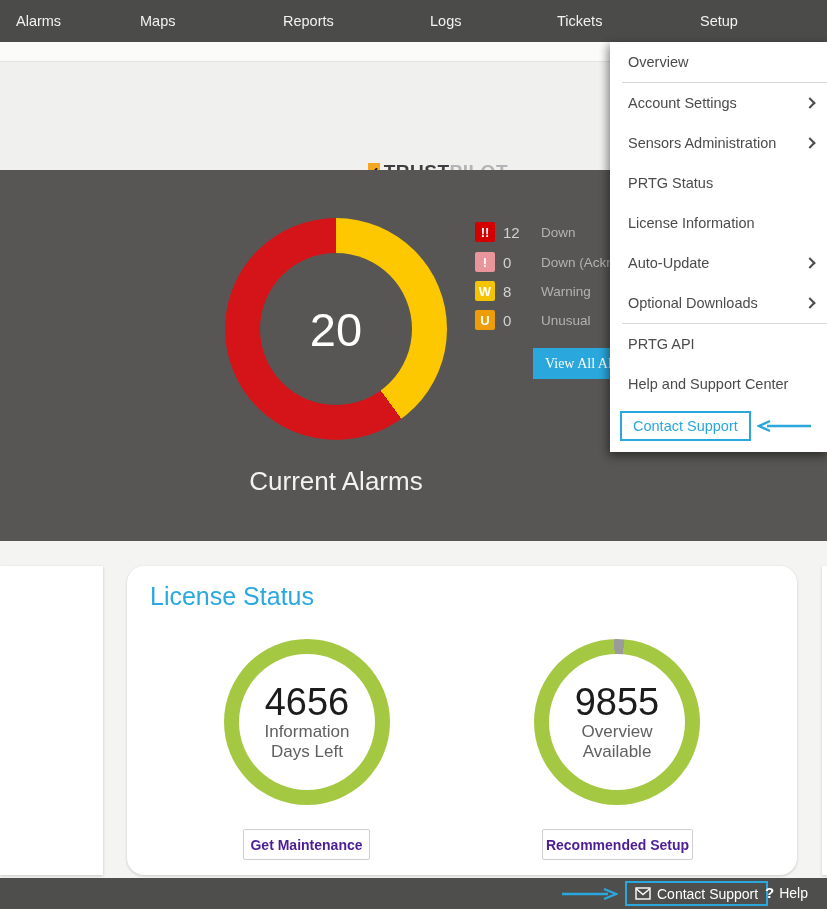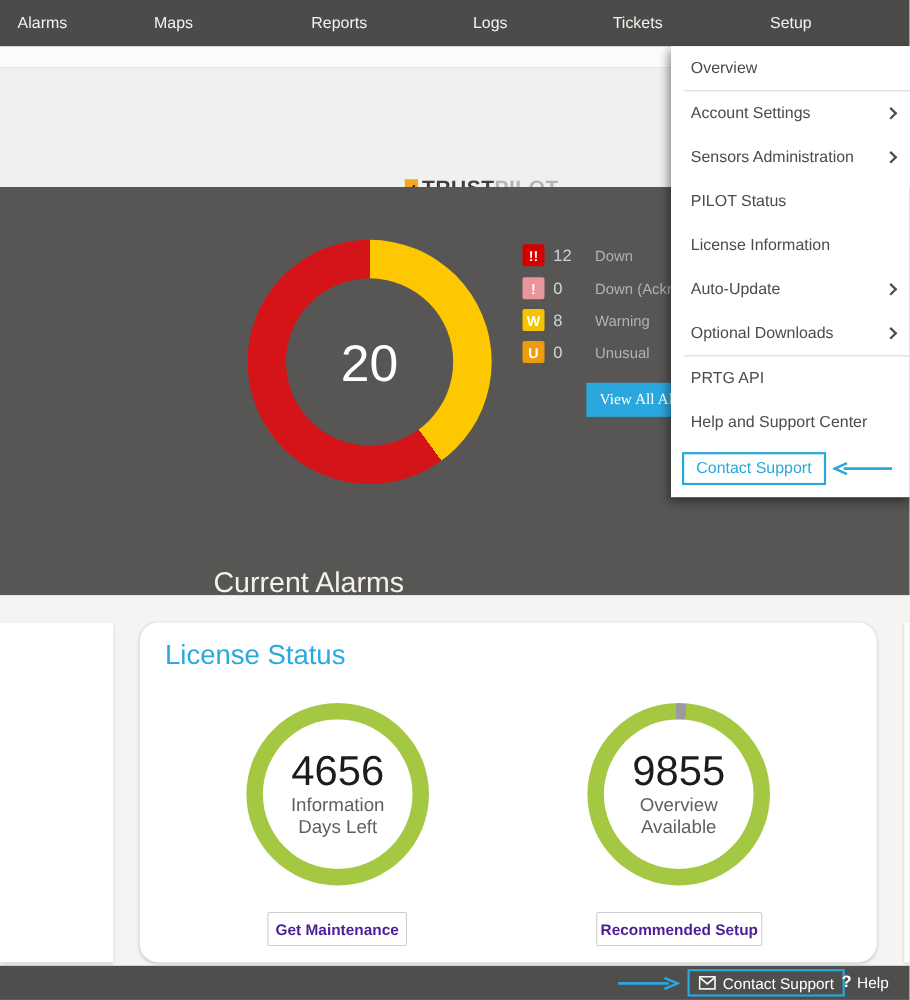--- a/index.html
+++ b/index.html
@@ -33,22 +33,22 @@
   .promo { position:absolute; left:567px; color:#3a3a3a; font-size:14.5px; font-weight:600; }
   .promo-1 { top:106px; } .promo-2 { top:134px; }
 
   
   .darksec { position:absolute; left:0; top:170px; width:827px; height:371px; background:#575654; }
   .donut { position:absolute; left:225px; top:48px; width:222px; height:222px; border-radius:50%;
            background:conic-gradient(#fdc800 0deg 144deg, #d41418 144deg 360deg); }
   .donut-hole { position:absolute; left:35px; top:35px; width:152px; height:152px; border-radius:50%;
                 background:#575654; display:flex; align-items:center; justify-content:center; }
   .donut-total { color:#fff; font-size:47px; font-weight:300; }
-  .alarms-caption { position:absolute; left:194px; top:296px; width:284px; 
-                    color:#f4f2ee; font-size:26px;margin-top:48px; }
+  .alarms-caption { position:absolute; left:194px; top:296px; width:284px; text-align:center;
+                    color:#f4f2ee; font-size:26px; }
   .legend-row { position:absolute; left:475px; display:flex; align-items:center; }
   .lr-0{top:52px}.lr-1{top:82px}.lr-2{top:111px}.lr-3{top:140px}
   .legend-ico { width:20px; height:20px; border-radius:2px; color:#fff; font-size:13px; font-weight:bold;
                 display:flex; align-items:center; justify-content:center; flex:0 0 20px; }
   .ico-down{background:#d40000} .ico-ackn{background:#e8959c} .ico-warn{background:#f5c400} .ico-unus{background:#ee9d0a}
   .legend-count { margin-left:8px; width:38px; color:#d2d2d2; font-size:15px; }
   .legend-label { color:#b2b2b2; font-size:13.5px; white-space:nowrap; }
   .viewall-btn { position:absolute; left:533px; top:178px; height:31px; padding:0 12px; background:#2aa7dc;
                  color:#fff; font-size:14px; display:flex; align-items:center; white-space:nowrap; cursor:pointer;font-family:Liberation Serif, serif; }
 
@@ -211,21 +211,21 @@
   <div class="menu-divider"></div>
   <div class="menu-item">
     <span>Account Settings</span>
     <span class="chev"></span>
   </div>
   <div class="menu-item">
     <span>Sensors Administration</span>
     <span class="chev"></span>
   </div>
   <div class="menu-item">
-    <span>PILOT Status</span>
+    <span>PRTG Status</span>
   </div>
   <div class="menu-item">
     <span>License Information</span>
   </div>
   <div class="menu-item">
     <span>Auto-Update</span>
     <span class="chev"></span>
   </div>
   <div class="menu-item">
     <span>Optional Downloads</span>

